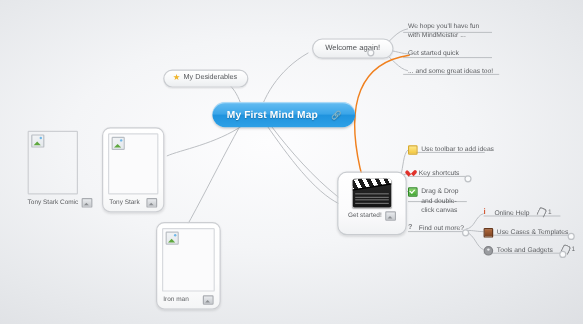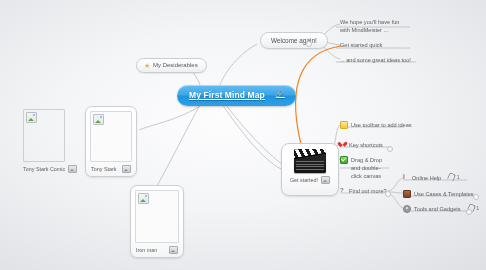--- a/index.html
+++ b/index.html
@@ -9,29 +9,28 @@
     background:radial-gradient(ellipse 90% 85% at 46% 44%, #fdfdfe 0%, #f4f5f7 38%, #e6e8eb 70%, #d9dbdf 100%);
     position:relative;
     -webkit-font-smoothing:antialiased;
   }
   #canvas{position:absolute;inset:0;}
   #links{position:absolute;left:0;top:0;width:486px;height:270px;pointer-events:none;}
 
   
   .root{
     position:absolute;left:177px;top:85px;
-    display:flex;align-items:flex-start;gap:11px;
+    display:flex;align-items:flex-end;gap:11px;
     padding:5px 11px 6px 12px;
     border-radius:11px;
     background:linear-gradient(180deg,#66bdf2 0%,#3aa5e8 48%,#1f93de 52%,#2da0e6 100%);
     box-shadow:0 1px 2px rgba(0,0,0,.22), inset 0 1px 0 rgba(255,255,255,.45);
     color:#fff;font-size:8.5px;font-weight:bold;
     letter-spacing:.1px;white-space:nowrap;
     text-shadow:0 1px 1px rgba(0,0,0,.25);
-    text-decoration:underline;
   }
   .root .linkmark{font-size:7px;opacity:.92;}
 
   
   .pill{
     position:absolute;
     display:flex;align-items:center;gap:3px;
     padding:3px 8px 3px 7px;
     border-radius:9px;
     background:linear-gradient(180deg,#ffffff 0%,#f7f8f9 52%,#eceef0 100%);

